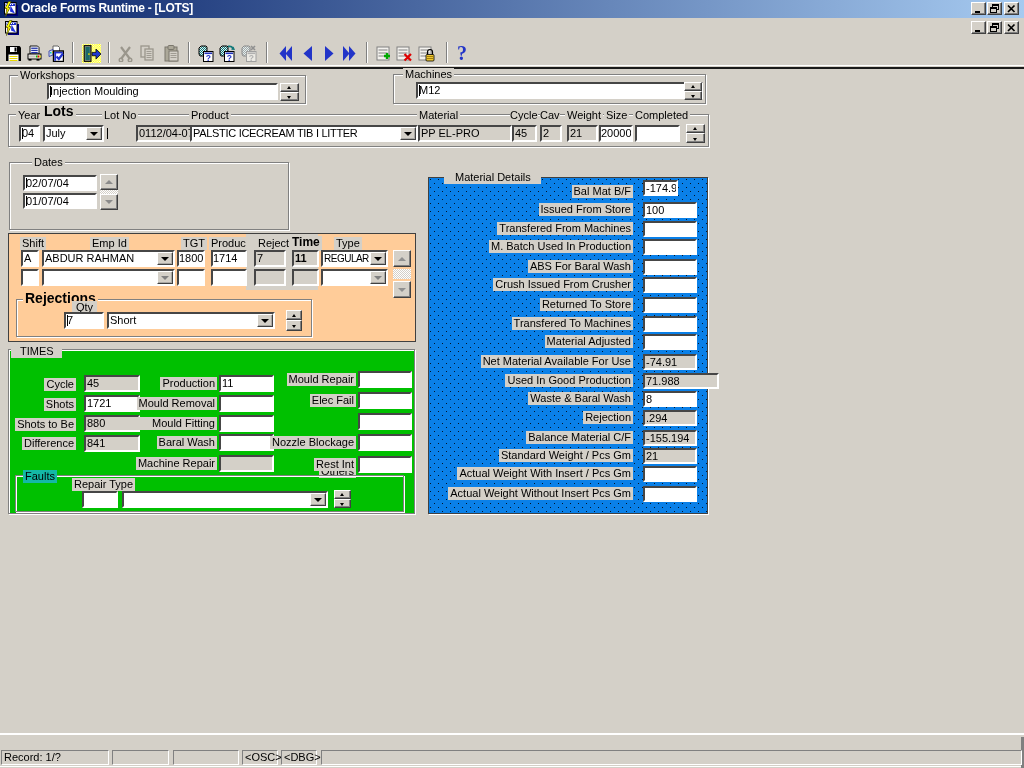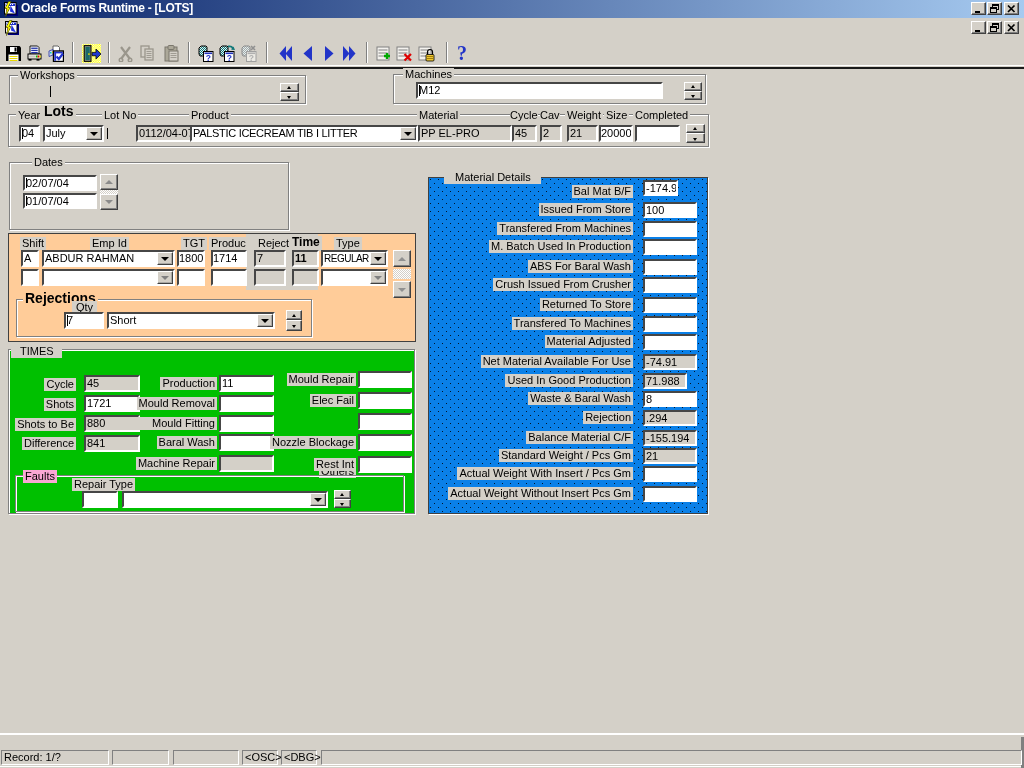--- a/index.html
+++ b/index.html
@@ -223,31 +223,32 @@
 <svg class="a" style="left:418px;top:45px" width="17" height="17" viewBox="0 0 17 17">
       <rect x="1" y="2" width="12" height="13" fill="#f4f2ee" stroke="#808080" stroke-width="1"></rect>
       <path d="M2.5 5 h9 M2.5 8 h9 M2.5 11 h9" stroke="#808080" stroke-width="1"></path>
       <rect x="8" y="9.5" width="8" height="6.5" rx="1" fill="#f0c830" stroke="#000" stroke-width="0.8"></rect>
       <path d="M9.5 9.5 V7 a2.5 2.5 0 0 1 5 0 V9.5" fill="none" stroke="#000" stroke-width="1.2"></path>
       <path d="M9 11.5 h6 M9 13.5 h6" stroke="#806000" stroke-width="0.7"></path>
     </svg>
 <div class="a" style="left:457px;top:42px;font-family:'Liberation Serif',serif;font-size:20px;font-weight:bold;color:#2234c8">?</div>
 <div class="fr" style="left:9px;top:75px;width:297px;height:29px;"></div>
 <div class="chip" style="left:18px;top:69px;">Workshops</div>
+<div class="fld" style="left:47px;top:83px;width:231px;height:17px;">Injection Moulding</div>
 <div class="a" style="left:280px;top:83px;width:19px;height:18px">
       <div class="btn" style="left:0;top:0;width:19px;height:9px">
         <div class="triu"></div>
       </div>
       <div class="btn" style="left:0;top:9px;width:19px;height:9px">
         <div class="trid"></div>
       </div>
     </div>
 <div class="fr" style="left:393px;top:74px;width:313px;height:30px;"></div>
 <div class="chip" style="left:403px;top:68px;">Machines</div>
-<div class="fld" style="left:416px;top:82px;width:247px;height:17px;">M12</div>
+<div class="fld" style="left:416px;top:82px;width:287px;height:17px;">M12</div>
 <div class="a" style="left:684px;top:82px;width:18px;height:18px">
       <div class="btn" style="left:0;top:0;width:18px;height:9px">
         <div class="triu"></div>
       </div>
       <div class="btn" style="left:0;top:9px;width:18px;height:9px">
         <div class="trid"></div>
       </div>
     </div>
 <div class="fr" style="left:8px;top:114px;width:701px;height:33px;"></div>
 <div class="chip" style="left:42px;top:105px;height:15px;"><b style="font-size:14px">Lots</b></div>
@@ -378,21 +379,21 @@
 <div class="chip" style="right:668px;top:394px;">Elec Fail</div>
 <div class="chip" style="right:668px;top:433px;margin-top:32px;">Others</div>
 <div class="chip" style="right:668px;top:436px;">Nozzle Blockage</div>
 <div class="chip" style="right:668px;top:458px;">Rest Int</div>
 <div class="fld" style="left:358px;top:371px;width:54px;height:17px;"></div>
 <div class="fld" style="left:358px;top:392px;width:54px;height:17px;"></div>
 <div class="fld" style="left:358px;top:413px;width:54px;height:17px;"></div>
 <div class="fld" style="left:358px;top:434px;width:54px;height:17px;"></div>
 <div class="fld" style="left:358px;top:456px;width:54px;height:17px;"></div>
 <div class="fr" style="left:15px;top:475px;width:389px;height:37px"></div>
-<div class="chip" style="left:23px;top:470px;background:#f9a8d4;">Faults</div>
+<div class="chip" style="left:23px;top:470px;background:#14b8a6;">Faults</div>
 <div class="chip" style="left:72px;top:478px;">Repair Type</div>
 <div class="fld" style="left:82px;top:491px;width:36px;height:17px;"></div>
 <div class="fld" style="left:122px;top:491px;width:206px;height:17px;">
       <div class="dab" style="height:13px">
         <div class="tri"></div>
       </div>
     </div>
 <div class="a" style="left:334px;top:490px;width:17px;height:18px">
       <div class="btn" style="left:0;top:0;width:17px;height:9px">
         <div class="triu"></div>
@@ -417,21 +418,21 @@
 <div class="fld" style="left:643px;top:277px;width:54px;height:16px;"></div>
 <div class="chip" style="right:391px;top:298px;">Returned To Store</div>
 <div class="fld" style="left:643px;top:297px;width:54px;height:16px;"></div>
 <div class="chip" style="right:391px;top:317px;">Transfered To Machines</div>
 <div class="fld" style="left:643px;top:316px;width:54px;height:16px;"></div>
 <div class="chip" style="right:391px;top:335px;">Material Adjusted</div>
 <div class="fld" style="left:643px;top:334px;width:54px;height:16px;"></div>
 <div class="chip" style="right:391px;top:355px;">Net Material Available For Use</div>
 <div class="fld gray" style="left:643px;top:354px;width:54px;height:16px;">-74.91</div>
 <div class="chip" style="right:391px;top:374px;">Used In Good Production</div>
-<div class="fld gray" style="left:643px;top:373px;width:44px;height:16px;">71.988</div>
+<div class="fld gray" style="left:643px;top:373px;width:76px;height:16px;">71.988</div>
 <div class="chip" style="right:391px;top:392px;">Waste &amp; Baral Wash</div>
 <div class="fld" style="left:643px;top:391px;width:54px;height:16px;">8</div>
 <div class="chip" style="right:391px;top:411px;">Rejection</div>
 <div class="fld gray" style="left:643px;top:410px;width:54px;height:16px;">.294</div>
 <div class="chip" style="right:391px;top:431px;">Balance Material C/F</div>
 <div class="fld gray" style="left:643px;top:430px;width:54px;height:16px;">-155.194</div>
 <div class="chip" style="right:391px;top:449px;">Standard Weight / Pcs Gm</div>
 <div class="fld gray" style="left:643px;top:448px;width:54px;height:16px;">21</div>
 <div class="chip" style="right:391px;top:467px;">Actual Weight With Insert / Pcs Gm</div>
 <div class="fld" style="left:643px;top:466px;width:54px;height:16px;"></div>

